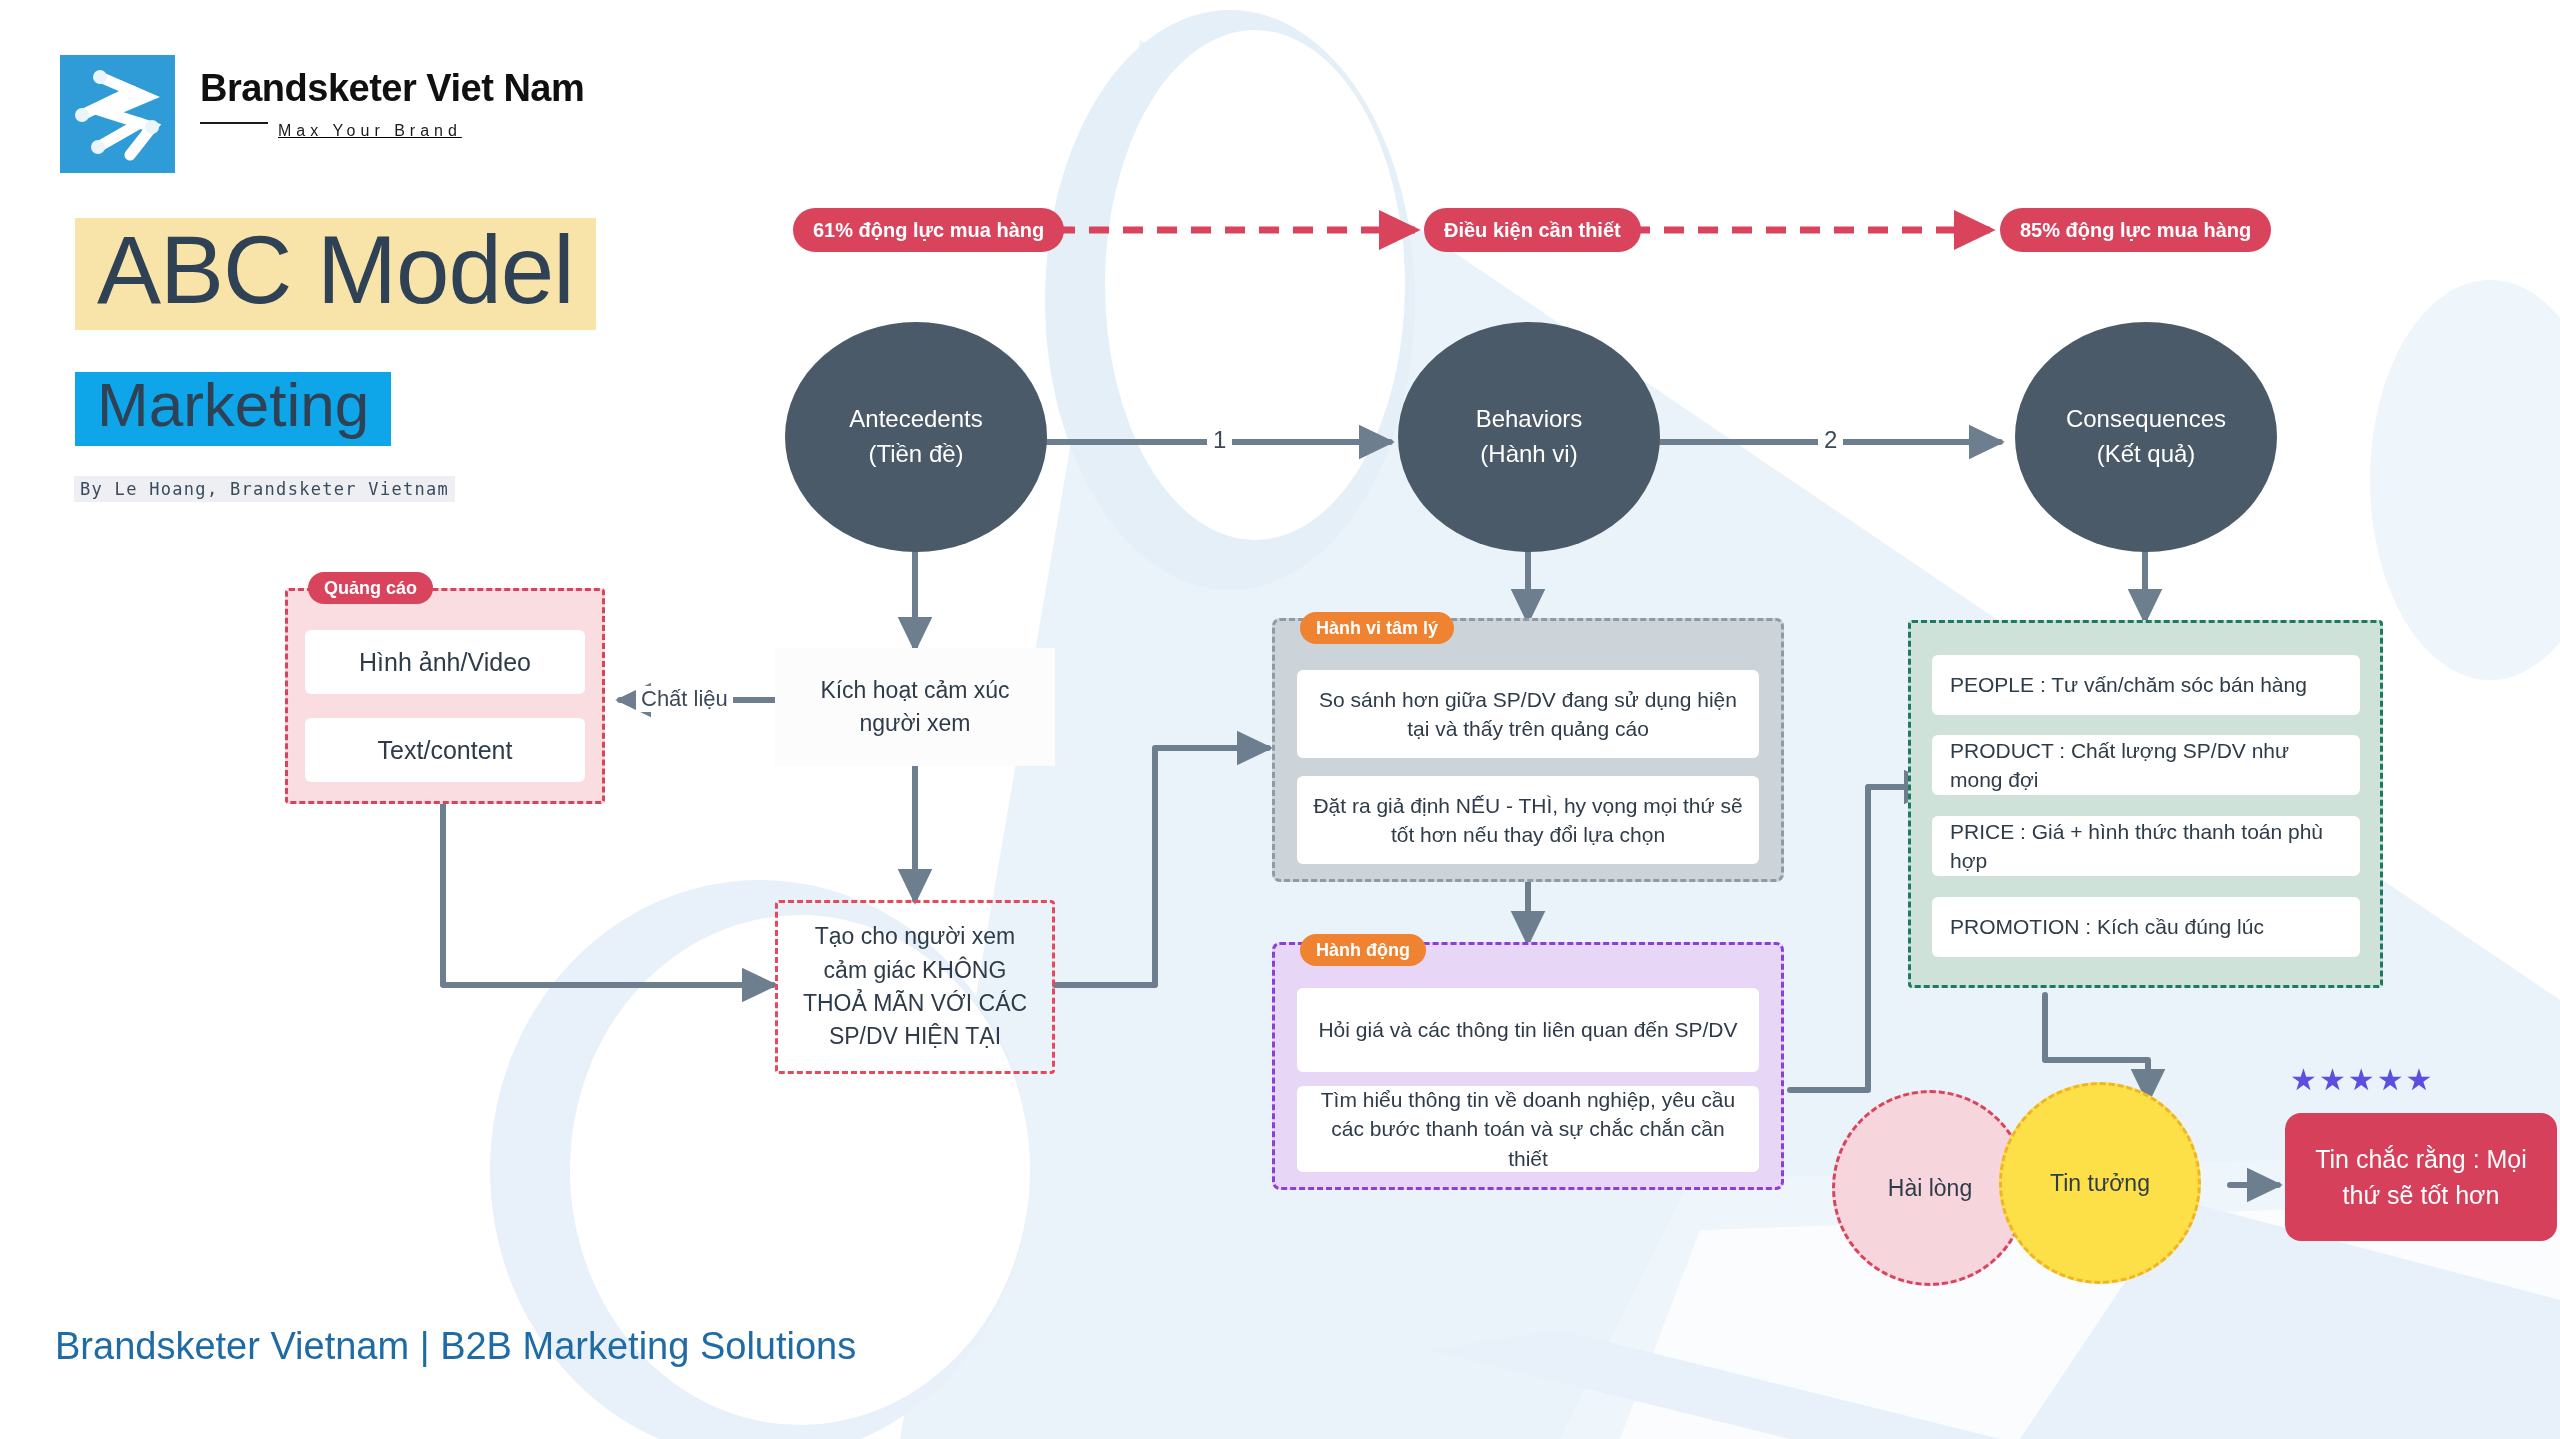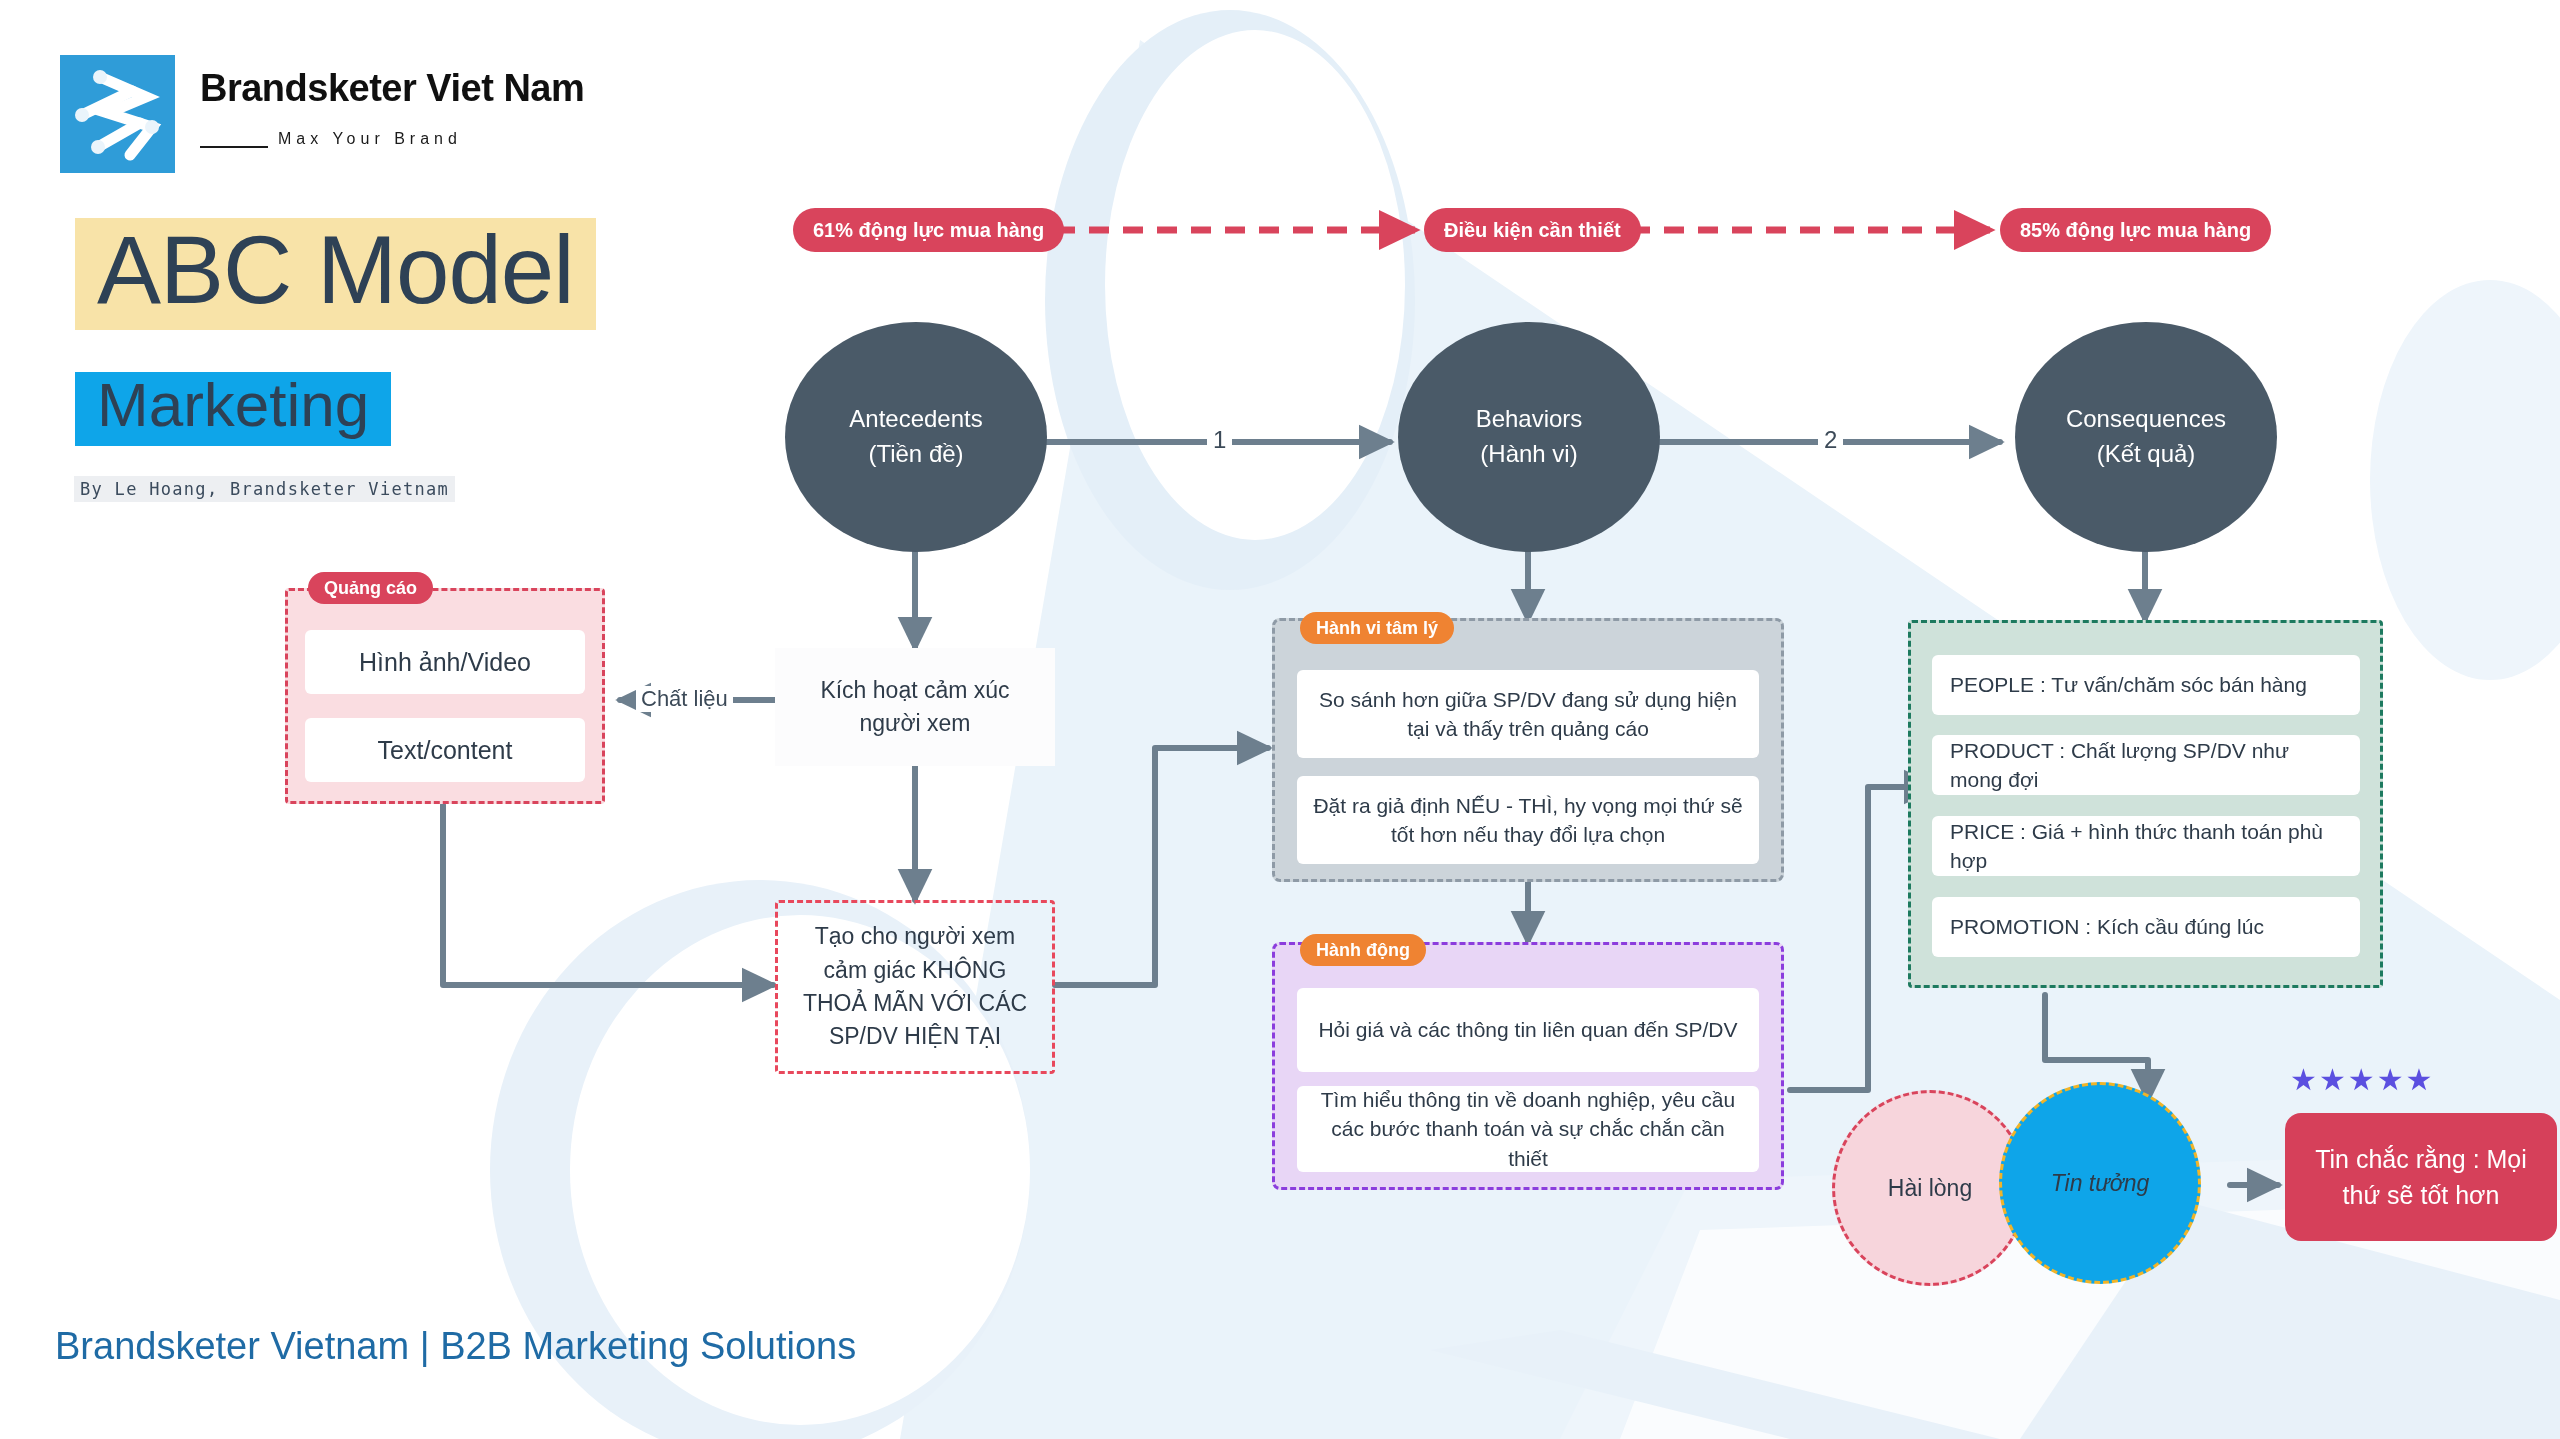--- a/index.html
+++ b/index.html
@@ -24,21 +24,21 @@
     position: absolute; left: 0; top: 0;
     width: 115px; height: 118px;
     background: #2f9cd8;
   }
   #logo-text-wrap { position: absolute; left: 140px; top: 12px; }
   #brand-name {
     font-family: "Liberation Sans", sans-serif;
     font-weight: 700; font-size: 38px; letter-spacing: -0.5px;
     color: #101010; white-space: nowrap;
   }
-  #brand-tag-row { display: flex; align-items: flex-end; margin-top: 20px; }
+  #brand-tag-row { display: flex; align-items: flex-start; margin-top: 12px; text-decoration: underline; }
   #brand-rule { width: 68px; height: 2px; background: #1a1a1a; margin-right: 10px; }
   #brand-tagline {
     font-size: 16px; letter-spacing: 5px; color: #1a1a1a; white-space: nowrap;
   }
 
   
   #title-1 {
     position: absolute; left: 75px; top: 218px; z-index: 4;
     background: #f8e3a8; padding: 4px 22px 12px 22px;
     font-size: 96px; font-weight: 400; line-height: 1.0;
@@ -124,21 +124,21 @@
   }
 
   
   .venn {
     position: absolute; z-index: 3;
     border-radius: 50%;
     display: flex; align-items: center; justify-content: center;
     font-size: 23px; color: #2e3b49;
   }
   #venn-hailong { background: #f7d5dc; border: 3px dashed #d9445c; }
-  #venn-tintuong{ background: #0ea5e9; border: 3px dashed #f0b429; z-index: 4; font-style: italic; }
+  #venn-tintuong{ background: #fde047; border: 3px dashed #f0b429; z-index: 4; }
 
   
   #final-card {
     position: absolute; z-index: 4;
     background: #d6405a; color: #ffffff; border-radius: 16px;
     display: flex; align-items: center; justify-content: center;
     text-align: center; font-size: 25px; line-height: 1.45; padding: 12px 18px;
   }
   #stars {
     position: absolute; z-index: 4;

